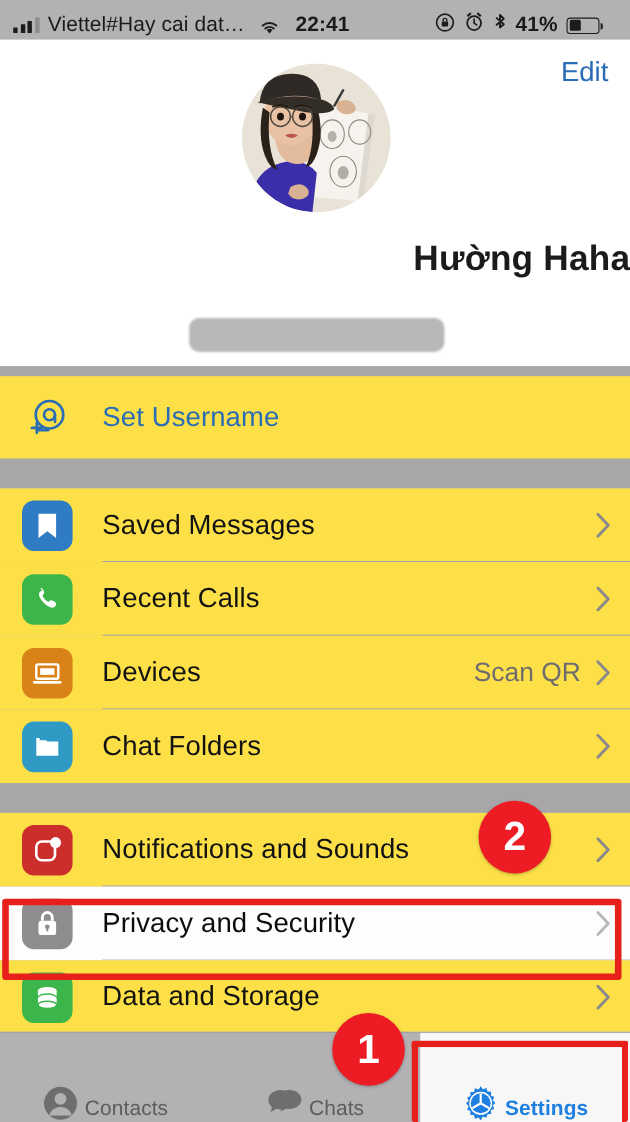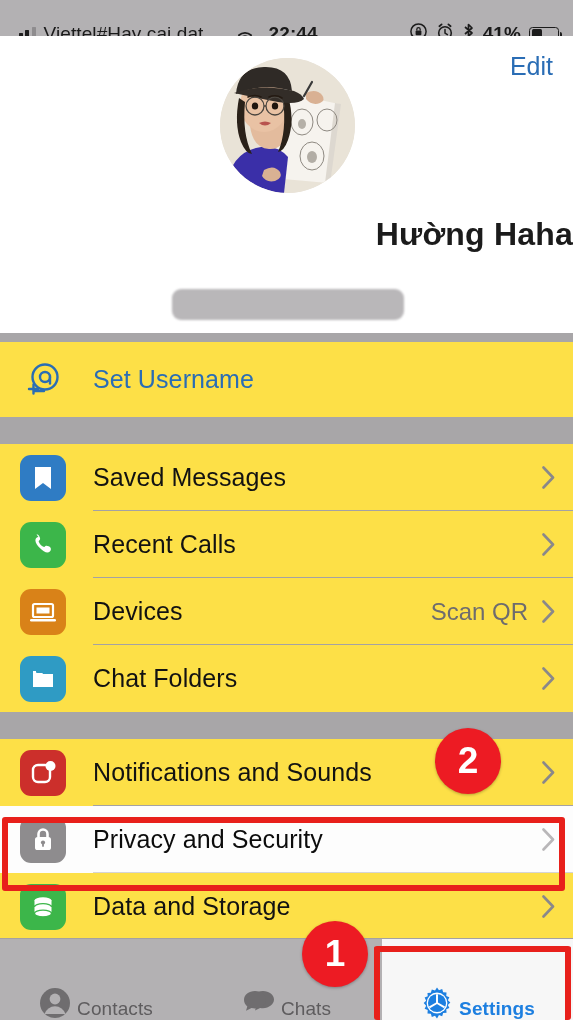--- a/index.html
+++ b/index.html
@@ -8,35 +8,35 @@
     font-family: "Liberation Sans", sans-serif;
     background:#b3b1b3;
     position:relative;
     overflow:hidden;
     -webkit-font-smoothing:antialiased;
   }
   .screen { position:absolute; inset:0; width:573px; height:1020px; }
 
   
   .statusbar{
-    position:absolute; left:0; top:16px; width:573px; height:36px;
+    position:absolute; left:0; top:5px; width:573px; height:36px;
     display:flex; align-items:center; color:#1a1a1a;
     font-size:19px; font-weight:600; letter-spacing:.1px;
   }
   .sb-left{ display:flex; align-items:center; gap:8px; padding-left:12px; }
   .signal{ display:flex; align-items:flex-end; gap:2.5px; height:14px; }
   .signal i{ width:4px; background:#1c1c1c; border-radius:.5px; display:block; }
   .signal i:nth-child(1){ height:5px; }
   .signal i:nth-child(2){ height:8px; }
   .signal i:nth-child(3){ height:11px; }
   .signal i:nth-child(4){ height:14px; background:#8e8c8e; }
   .carrier{ font-size:19px; font-weight:500; }
   .wifi{ width:20px; height:15px; position:relative; margin-left:4px;}
   .clock{ font-weight:700; font-size:19px; margin-left:6px;}
-  .sb-right{ margin-left:auto; display:flex; align-items:center; gap:8px; padding-right:14px; }
+  .sb-right{ margin-left:auto; display:flex; align-items:center; gap:8px; padding-right:28px; }
   .batt-pct{ font-weight:600; font-size:19px; }
   .batt{ width:30px; height:15px; border:1.6px solid #1c1c1c; border-radius:3.5px; position:relative; padding:1.5px;}
   .batt::after{ content:""; position:absolute; right:-4px; top:4px; width:2px; height:6px; background:#1c1c1c; border-radius:0 2px 2px 0;}
   .batt b{ display:block; height:100%; background:#1c1c1c; border-radius:1.5px; }
 
   
   .profile{
     position:absolute; left:0; top:36px; width:573px; height:297px;
     background:#ffffff;
   }
@@ -145,21 +145,21 @@
           <i></i>
         </span>
       <span class="carrier">Viettel#Hay cai dat…</span>
       <span class="wifi">
         <svg width="20" height="15" viewBox="0 0 20 15">
             <path d="M10 13.4l2.6-3.1a4 4 0 0 0-5.2 0L10 13.4z" fill="#1c1c1c"></path>
             <path d="M3.9 6.2a9.3 9.3 0 0 1 12.2 0" stroke="#1c1c1c" stroke-width="1.9" fill="none" stroke-linecap="round"></path>
             <path d="M6.2 8.9a6 6 0 0 1 7.6 0" stroke="#1c1c1c" stroke-width="1.9" fill="none" stroke-linecap="round"></path>
           </svg>
       </span>
-      <span class="clock">22:44</span>
+      <span class="clock">22:41</span>
     </div>
     <div class="sb-right">
       <span>
         <svg width="19" height="19" viewBox="0 0 19 19">
             <circle cx="9.5" cy="9.5" r="7.6" stroke="#1c1c1c" stroke-width="1.5" fill="none"></circle>
             <rect x="6.6" y="8.6" width="5.8" height="4.6" rx="1" fill="#1c1c1c"></rect>
             <path d="M7.8 8.6V7.4a1.7 1.7 0 0 1 3.4 0v1.2" stroke="#1c1c1c" stroke-width="1.3" fill="none"></path>
           </svg>
       </span>
       <span>

